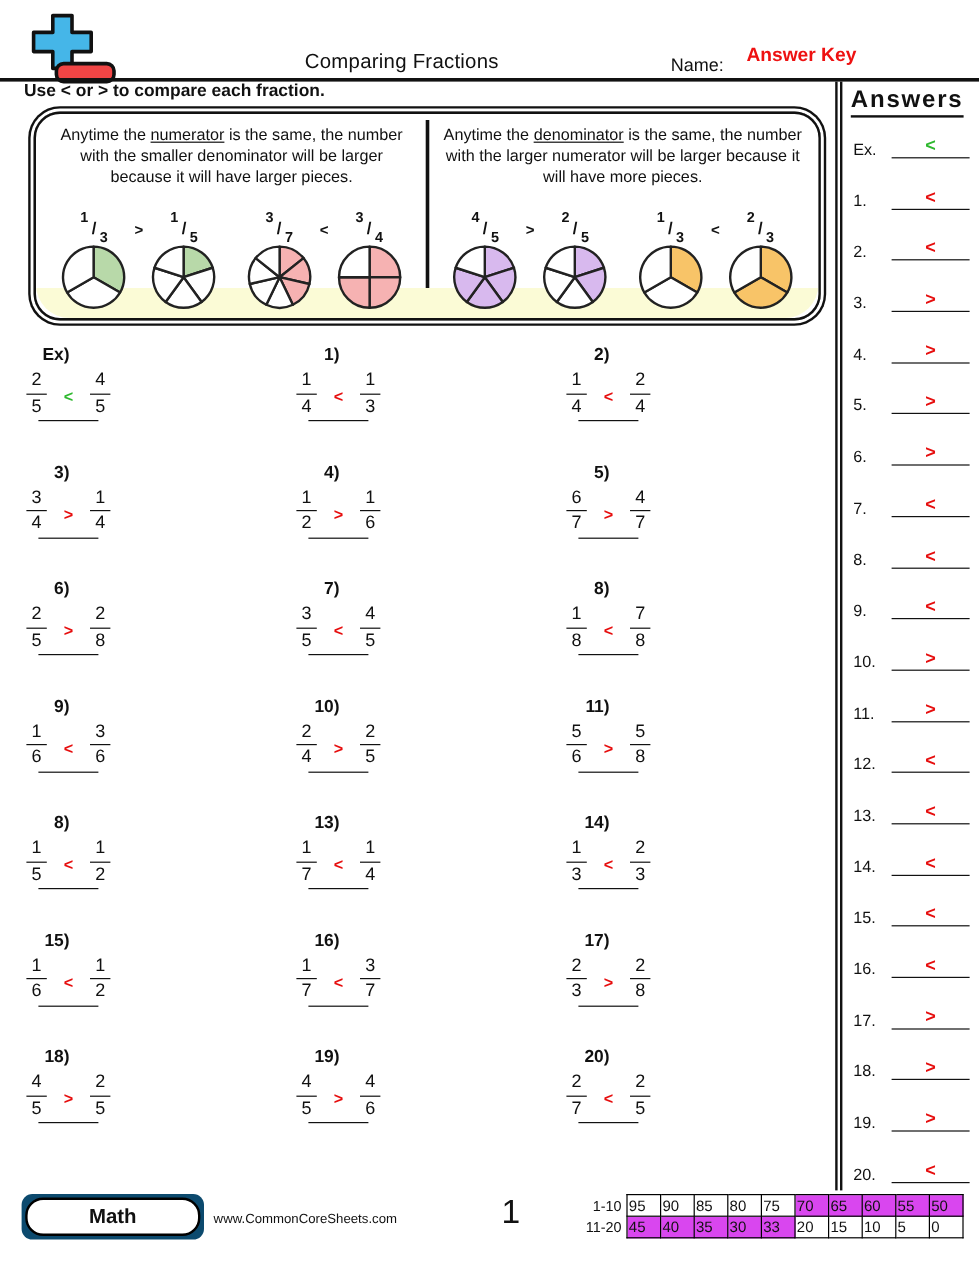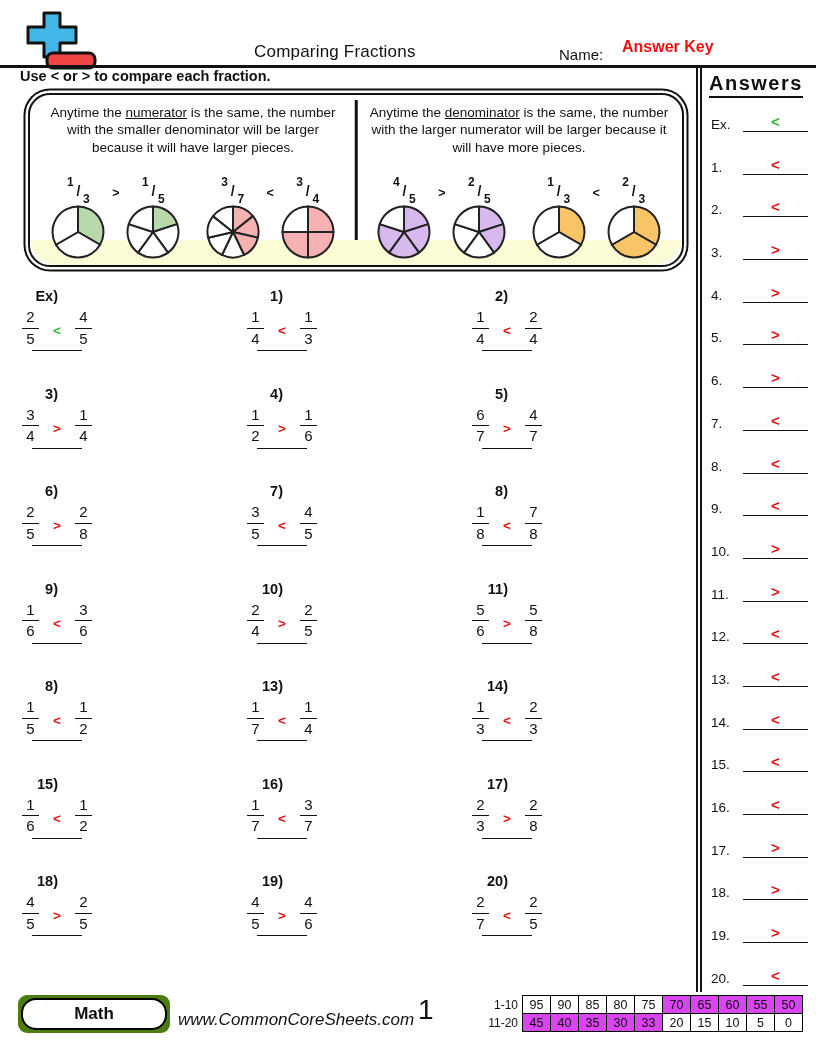--- a/index.html
+++ b/index.html
@@ -55,28 +55,28 @@
   .answers-list{position:absolute;top:46px;bottom:6px;left:9px;right:8px;
                 display:flex;flex-direction:column;justify-content:space-between;}
   .ans-item{display:flex;align-items:flex-end;gap:5px;}
   .ans-label{font-size:13.5px;width:27px;flex:none;}
   .ans-line{flex:1;display:flex;flex-direction:column;align-items:center;}
   .ans-op{font-weight:800;font-size:15px;line-height:1;margin-bottom:2px;}
   .ans-rule{width:100%;height:0;border-bottom:1.8px solid #111;}
 
   
   .footer{position:absolute;left:0;top:993px;width:816px;height:48px;}
-  .fbar-black{position:absolute;left:18px;top:2px;width:152px;height:38px;background:#4d7c0f;border-radius:9px;}
+  .fbar-black{position:absolute;left:18px;top:2px;width:152px;height:38px;background:#0c4a6e;border-radius:9px;}
   .fpill{position:absolute;left:3px;top:3px;right:3px;bottom:3px;background:#fff;border:2px solid #000;
          border-radius:15px;display:flex;align-items:center;justify-content:center;
          font-size:17px;font-weight:700;}
-  .fsite{position:absolute;left:178px;top:17px;font-size:17px;font-style:italic;}
+  .fsite{position:absolute;left:178px;top:17px;font-size:11px;}
   .fpage{position:absolute;left:418px;top:1px;font-size:28px;}
   .ftable{position:absolute;right:13px;top:2px;border-collapse:collapse;font-size:12.5px;}
-  .ftable td{border:1.6px solid #000;width:25px;height:17px;text-align:center;padding:0 1px;}
+  .ftable td{border:1.6px solid #000;width:25px;height:17px;text-align:left;padding:0 1px;}
   .ftable td.lbl{border:none;font-size:12px;text-align:right;padding-right:4px;width:38px;background:#fff;}
   .hl{background:#d946ef;margin-top:38px;}
 </style>
 </head>
 <body>
 
 <svg class="logo" width="92" height="66" viewBox="0 0 92 66">
   <path d="M28 7 h16 v14 h16 v16 h-16 v14 h-16 v-14 h-16 v-16 h16 Z" fill="#45b6e8" stroke="#111" stroke-width="3" stroke-linejoin="round"></path>
   <rect x="31" y="47" width="48" height="15" rx="6" fill="#f04545" stroke="#111" stroke-width="3"></rect>
 </svg>

